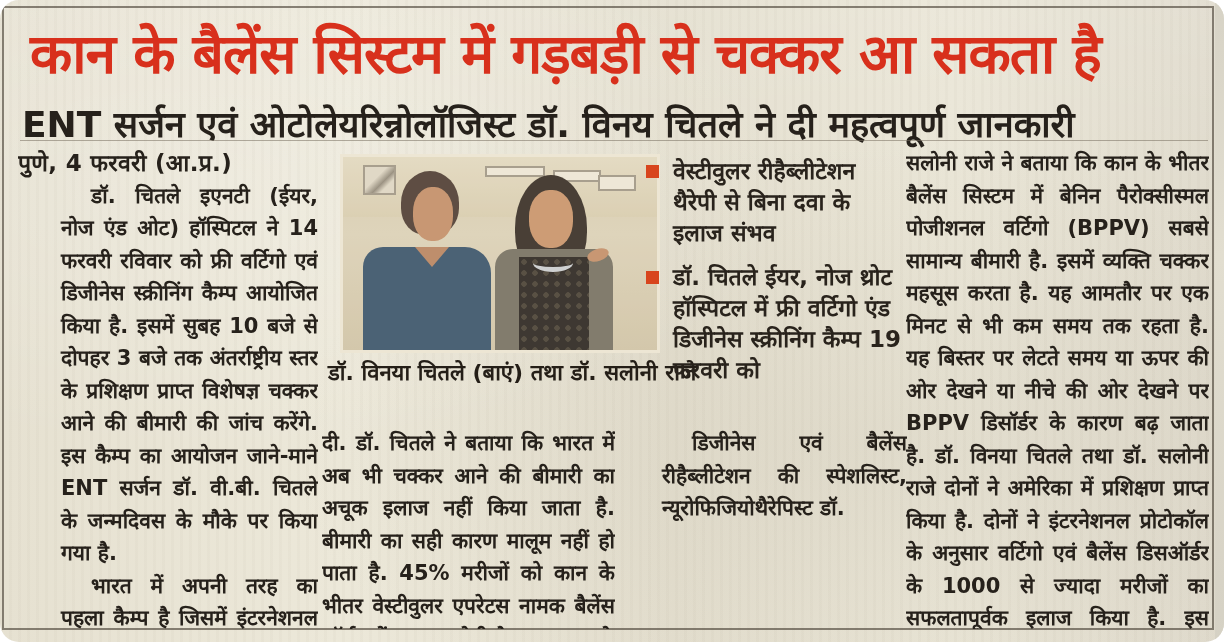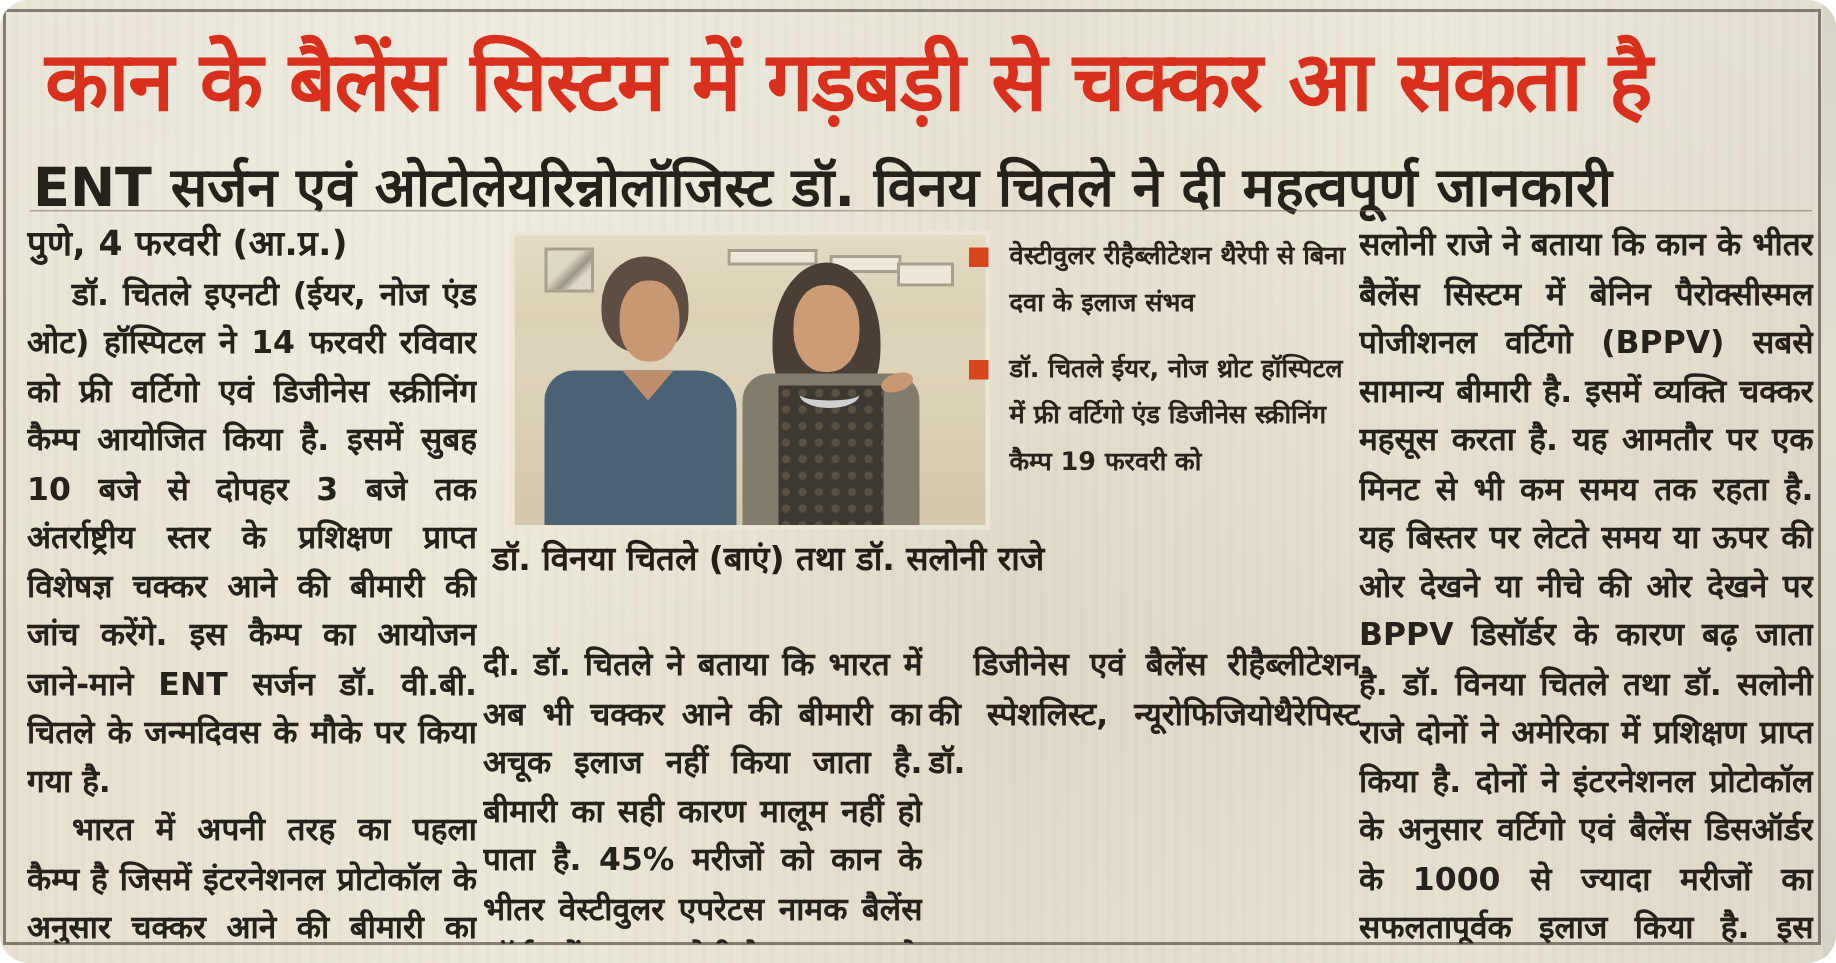--- a/index.html
+++ b/index.html
@@ -37,31 +37,31 @@
   }
   .subhead-rule {
     position:absolute; left:20px; top:140px; width:1188px; height:1px;
     background:rgba(120,112,96,0.55);
   }
   .col {
     position:absolute; text-align:justify; overflow:hidden;
     color:var(--text,#26211b); font-weight:600; font-size:21px; line-height:32.5px;
   }
   .col p { margin:0; }
-  .col p.indent { text-indent:30px; }
+  .col p.indent { text-indent:30px;margin-left:43px; }
   .dateline { font-size:23px; font-weight:800; letter-spacing:0.3px; }
   .col-left  { left:18px;  top:147px; width:300px; height:482px; }
   .col-right { left:906px; top:147px; width:303px; height:482px; }
   .col-mid1  { left:322px; top:427px; width:293px; height:202px; }
   .col-mid2  { left:619px; top:427px; width:288px; height:202px; }
 
   .highlights { position:absolute; left:646px; top:156px; width:260px; }
   .bullet-item {
     position:relative; padding-left:27px; margin-bottom:13px;
-    font-size:17px; line-height:31px; font-weight:700; color:#29231c; text-align:left;
+    font-size:23px; line-height:31px; font-weight:700; color:#29231c; text-align:left;
   }
   .bullet-sq {
     position:absolute; left:0; top:9px; width:13px; height:13px;
     background:var(--bullet-red,#d8451d);
   }
 
   .photo {
     position:absolute; left:340px; top:154px; width:320px; height:199px;
     box-sizing:border-box; border:3px solid #ede6d4; overflow:hidden;
     background:linear-gradient(180deg,#d6cbae 0%,#dcd2b9 40%,#cfc3a6 100%);

